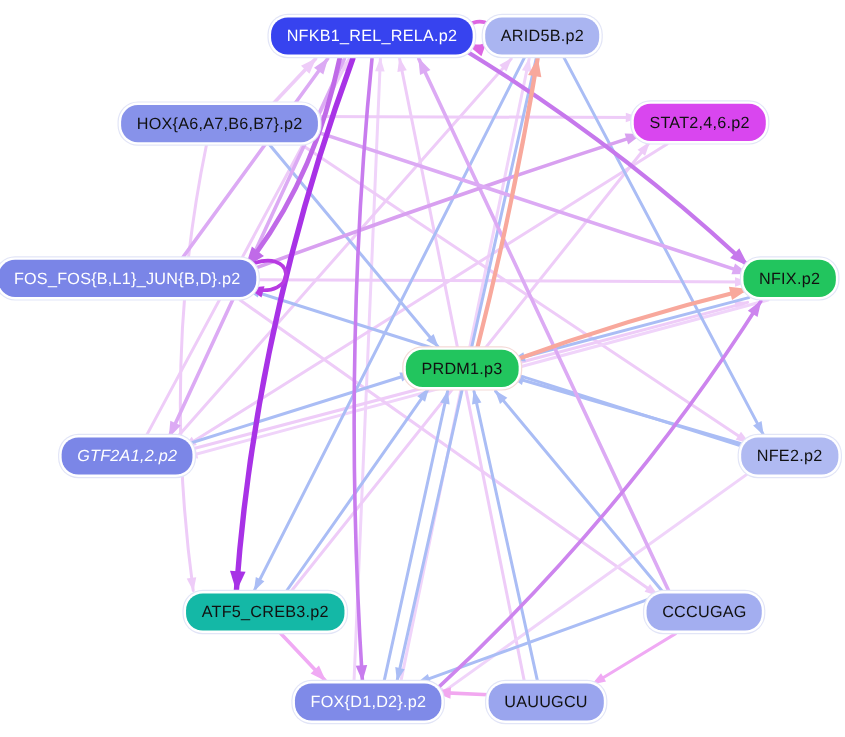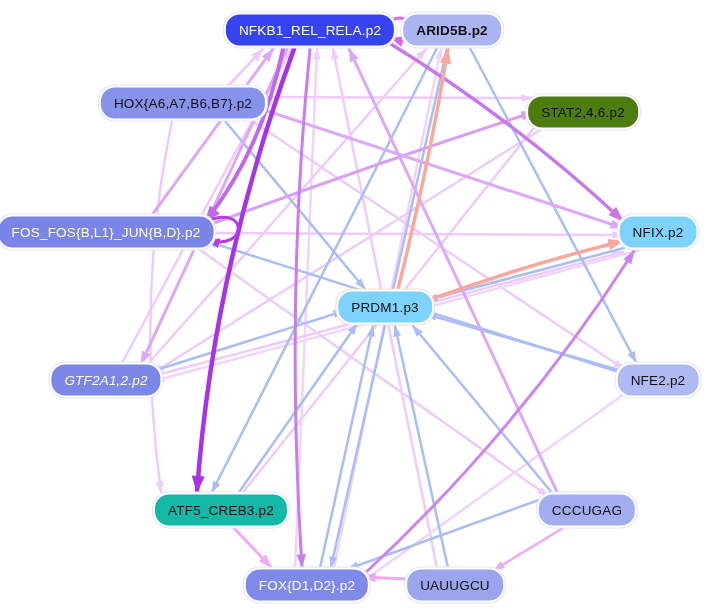--- a/index.html
+++ b/index.html
@@ -105,26 +105,26 @@
       <path d="M 1 0 L -16 6.5 L -16 -6.5 Z" transform="translate(197,492) rotate(94.12229781178367)" fill="#a832e6"></path>
       <path d="M 283 49 Q 262 150 205 222" fill="none" stroke="#c06ae8" stroke-width="4" stroke-linecap="round"></path>
       <path d="M 1 0 L -16 6.4 L -16 -6.4 Z" transform="translate(205,222) rotate(128.36748538486154)" fill="#c06ae8"></path>
       <path d="M 205 222 C 248 202, 250 252, 207 240" fill="none" stroke="#b83ae2" stroke-width="3" stroke-linecap="round"></path>
       <path d="M 1 0 L -12.600000000000001 4.800000000000001 L -12.600000000000001 -4.800000000000001 Z" transform="translate(207,240) rotate(195)" fill="#b83ae2"></path>
       <path d="M 388 22 C 414 6, 422 44, 391 38" fill="none" stroke="#dd66e2" stroke-width="3" stroke-linecap="round"></path>
       <path d="M 1 0 L -12.600000000000001 4.800000000000001 L -12.600000000000001 -4.800000000000001 Z" transform="translate(391,38) rotate(200)" fill="#dd66e2"></path>
     </svg>
   <div id="nodes">
       <div class="node" style="left: 310px; top: 30px; background: rgb(55, 67, 239); color: rgb(255, 255, 255);">NFKB1_REL_RELA.p2</div>
-      <div class="node" style="left: 452px; top: 30px; background: rgb(170, 181, 241); color: rgb(17, 17, 17); font-weight: bold;">ARID5B.p2</div>
+      <div class="node" style="left: 452px; top: 30px; background: rgb(170, 181, 241); color: rgb(17, 17, 17);">ARID5B.p2</div>
       <div class="node" style="left: 183px; top: 103px; background: rgb(135, 146, 234); color: rgb(17, 17, 17);">HOX{A6,A7,B6,B7}.p2</div>
-      <div class="node" style="left: 583px; top: 112px; background: #4d7c0f; color: rgb(17, 17, 17);">STAT2,4,6.p2</div>
+      <div class="node" style="left: 583px; top: 102px; background: #d946ef; color: rgb(17, 17, 17);">STAT2,4,6.p2</div>
       <div class="node" style="left: 106px; top: 232px; background: rgb(122, 133, 231); color: rgb(255, 255, 255);">FOS_FOS{B,L1}_JUN{B,D}.p2</div>
-      <div class="node" style="left: 658px; top: 232px; background: #7dd3fc; color: rgb(17, 17, 17);">NFIX.p2</div>
-      <div class="node salmon" style="left: 385px; top: 307px; background: #7dd3fc; color: rgb(17, 17, 17);">PRDM1.p3</div>
+      <div class="node" style="left: 658px; top: 232px; background: #22c55e; color: rgb(17, 17, 17);">NFIX.p2</div>
+      <div class="node salmon" style="left: 385px; top: 307px; background: #22c55e; color: rgb(17, 17, 17);">PRDM1.p3</div>
       <div class="node" style="left: 106px; top: 380px; background: rgb(123, 134, 231); color: rgb(255, 255, 255); font-style: italic;">GTF2A1,2.p2</div>
       <div class="node" style="left: 658px; top: 380px; background: rgb(176, 186, 242); color: rgb(17, 17, 17);">NFE2.p2</div>
       <div class="node" style="left: 181px; top: 510px; background: #14b8a6; color: rgb(17, 17, 17); margin-left: 40px;">ATF5_CREB3.p2</div>
       <div class="node" style="left: 587px; top: 510px; background: rgb(163, 174, 240); color: rgb(17, 17, 17); text-align: center;">CCCUGAG</div>
       <div class="node" style="left: 307px; top: 585px; background: rgb(127, 138, 232); color: rgb(255, 255, 255);">FOX{D1,D2}.p2</div>
       <div class="node" style="left: 455px; top: 585px; background: rgb(154, 165, 238); color: rgb(17, 17, 17);">UAUUGCU</div>
     </div>
 </div>
 
 </body></html>

